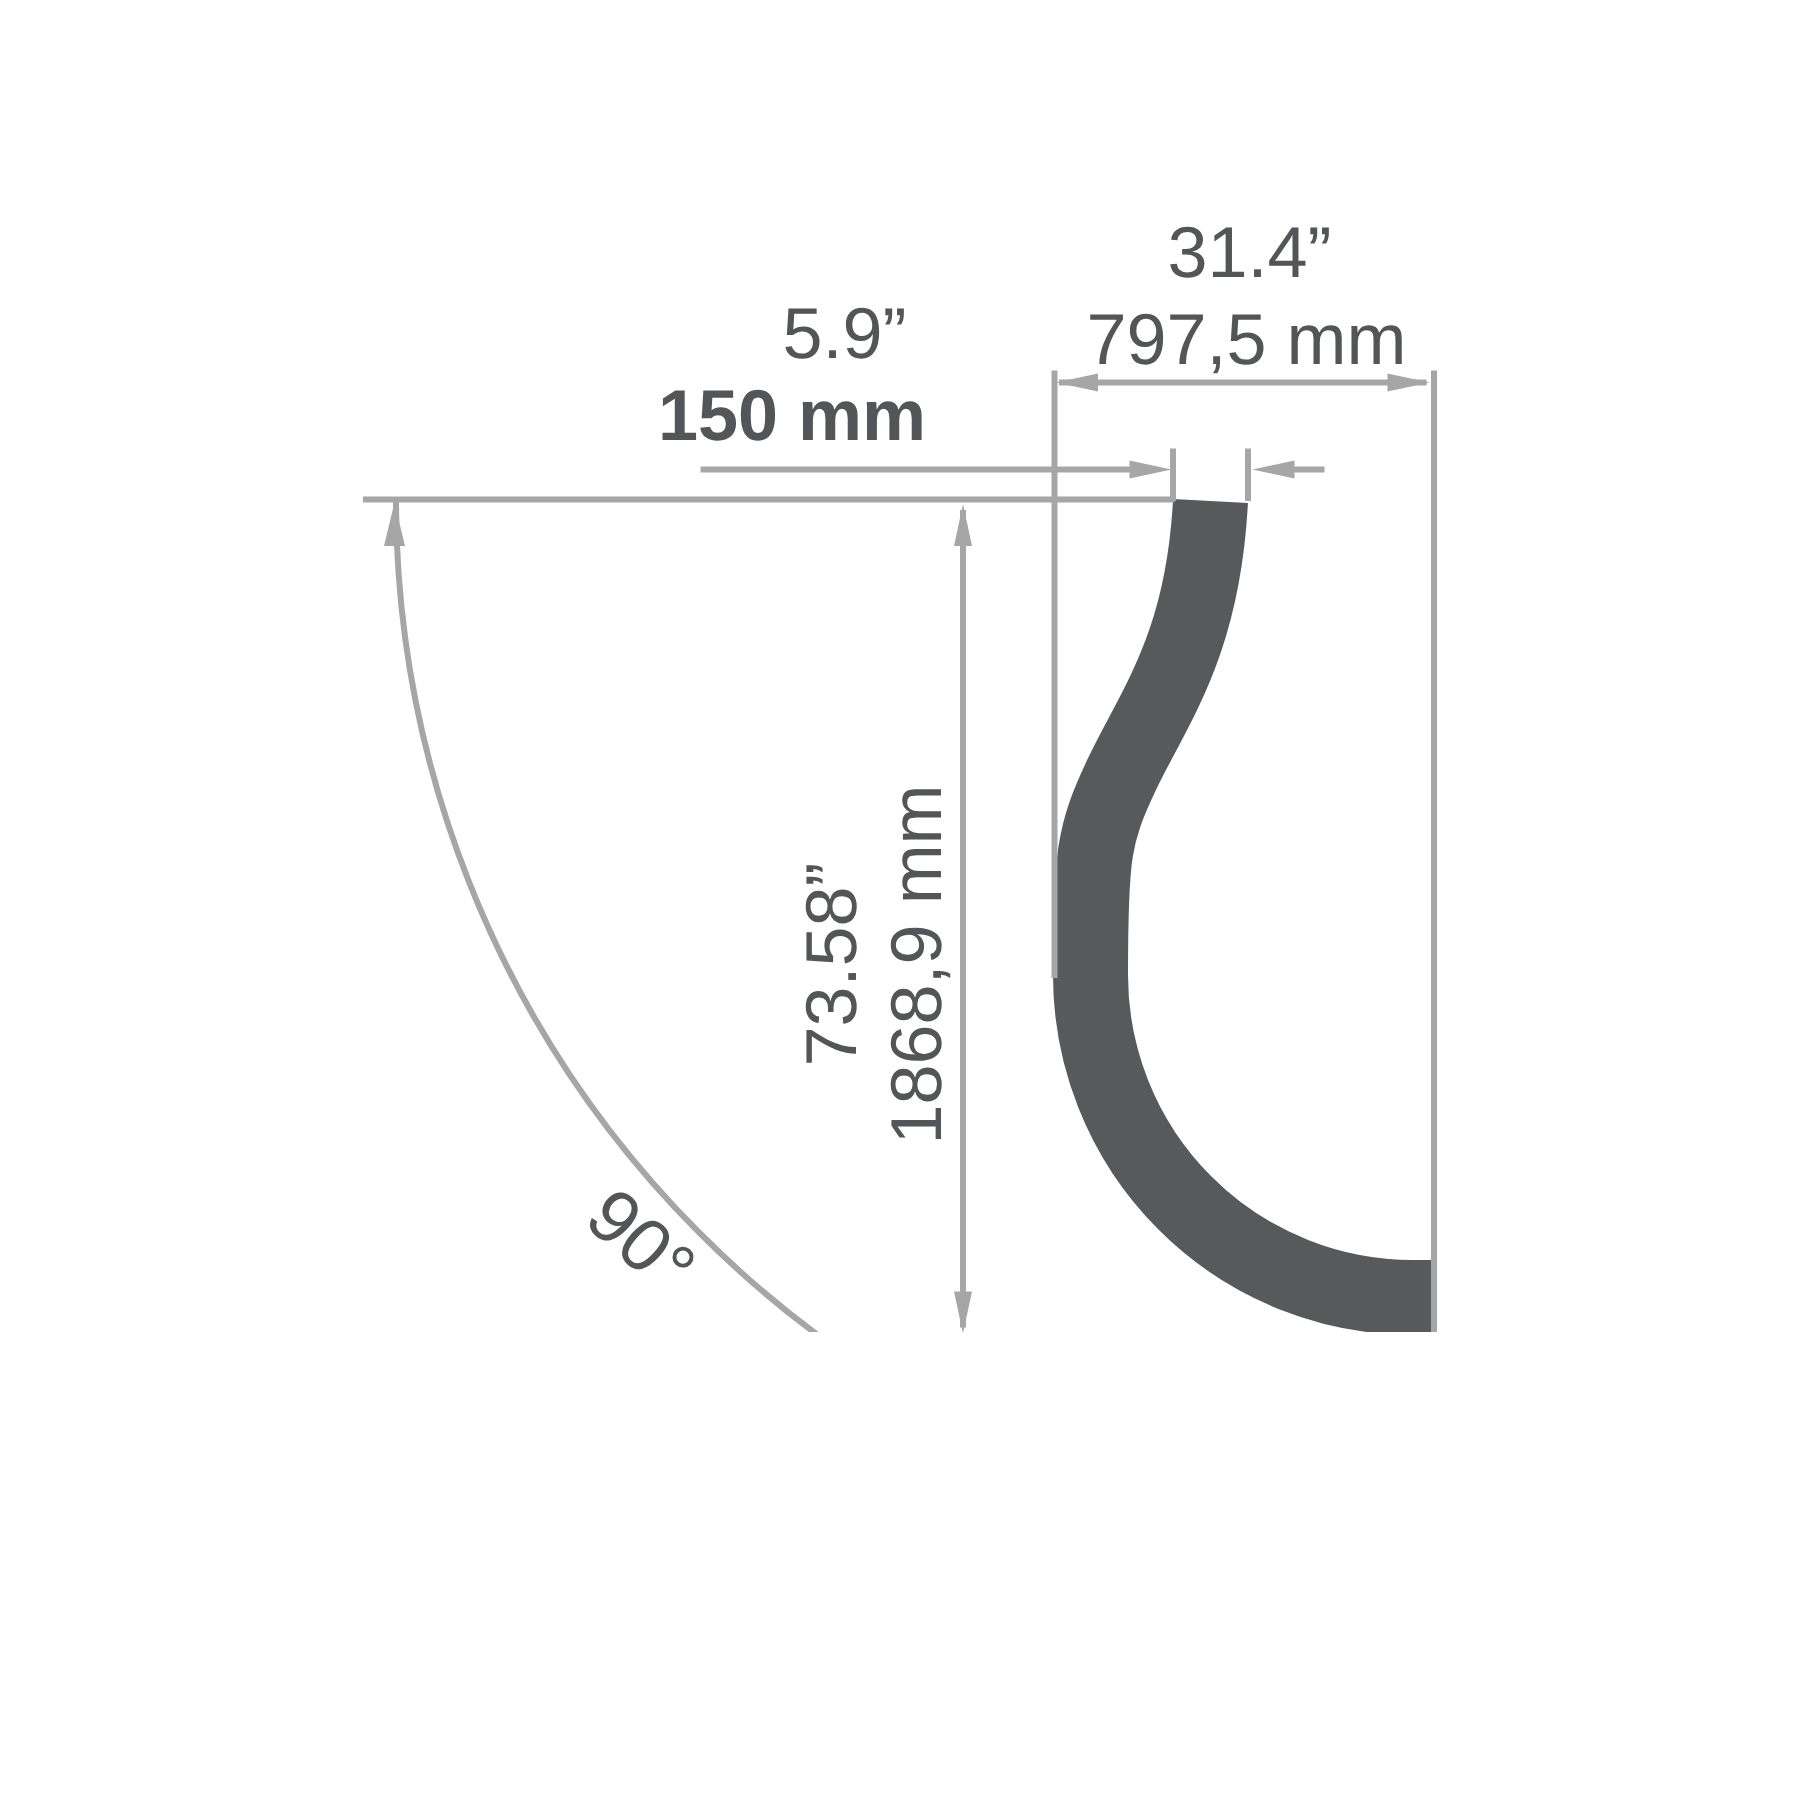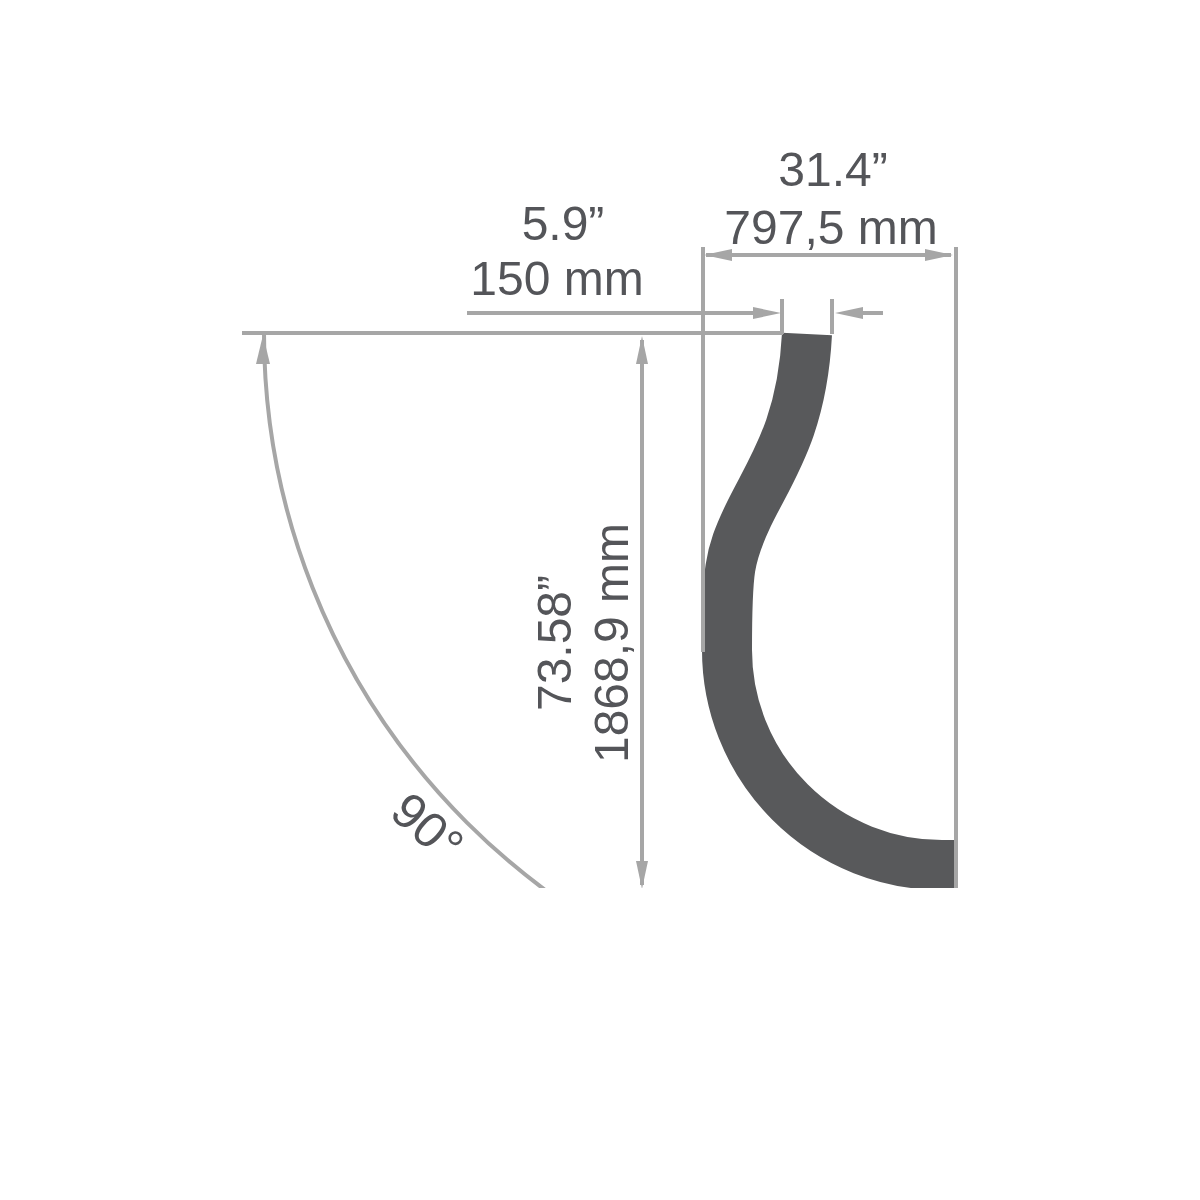--- a/index.html
+++ b/index.html
@@ -88,21 +88,21 @@
     <polygon class="arrowhead" points="642,889 636,861 648,861"></polygon>
     <line class="stroke-line" x1="628" y1="891" x2="954" y2="891"></line>
   </svg>
 
   <div class="dim-label" style="left:833px; top:170px;">31.4”</div>
 
   <div class="dim-label" style="left:831px; top:228px;text-align:center;">797,5 mm</div>
 
   <div class="dim-label" style="left:563px; top:224px;">5.9”</div>
 
-  <div class="dim-label" style="left:557px; top:279px;">150 mm</div>
+  <div class="dim-label" style="left:528px; top:279px;font-weight:bold;">150 mm</div>
 
   <div class="dim-label vertical" style="left:584px; top:643px;">
     <div>73.58”</div>
     <div>1868,9 mm</div>
   </div>
 
   <div class="dim-label angle" style="left:427px; top:828px;">90°</div>
 
 </div>
 

